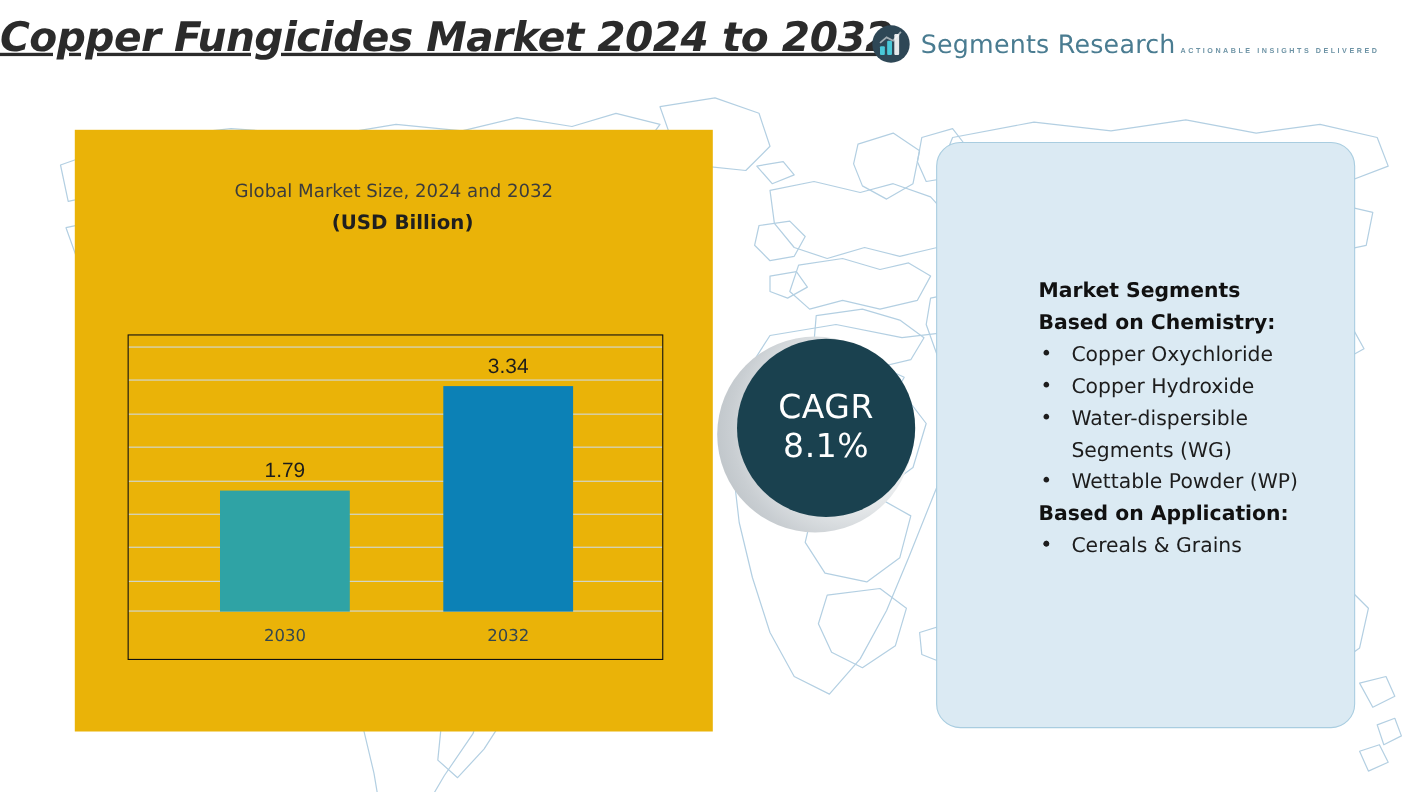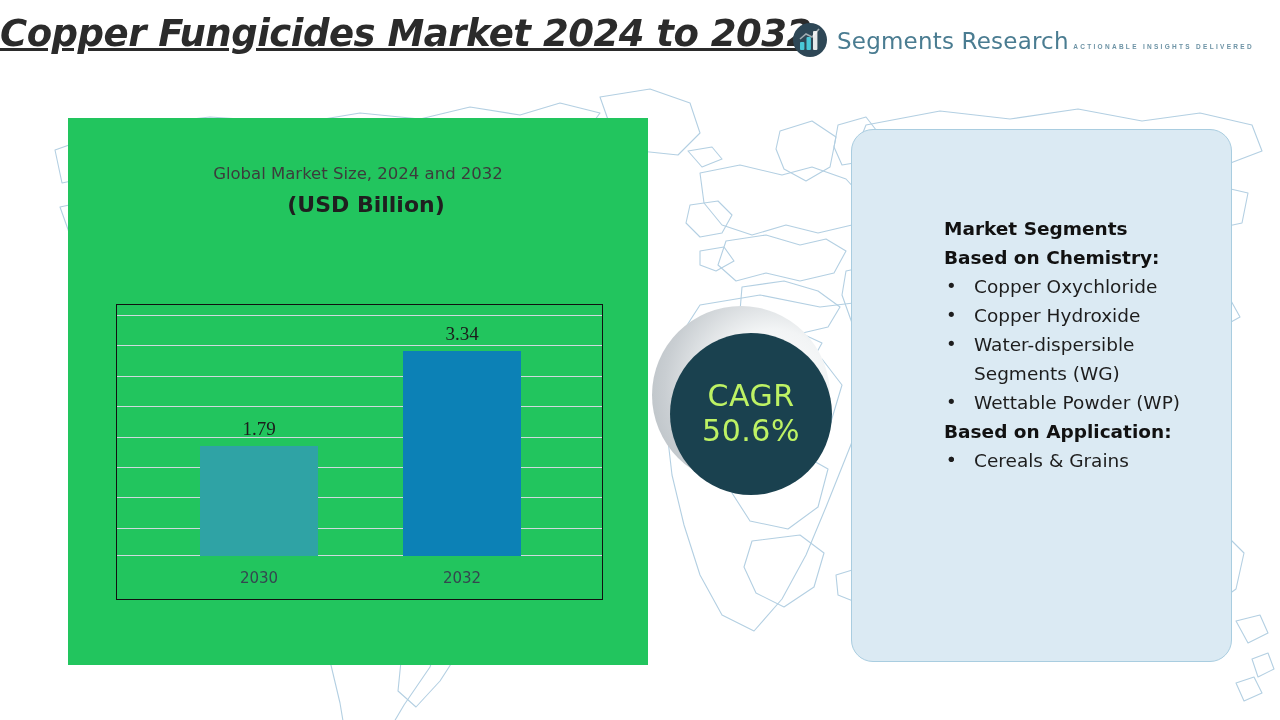--- a/index.html
+++ b/index.html
@@ -59,35 +59,35 @@
     font-weight:bold;
     margin-top:3px;
     white-space:nowrap;
   }
 
   
   .left-panel {
     position:absolute;
     left:68px; top:118px;
     width:580px; height:547px;
-    background:#22c55e;
+    background:#eab308;
   }
   .chart-heading {
     position:absolute; left:0; top:46px; width:100%;
     text-align:center;
     font-family:"DejaVu Sans", sans-serif;
     font-size:16.5px;
     color:#3c3c3c;
     white-space:nowrap;
   }
   .chart-subheading {
     position:absolute; left:0; top:74px; width:100%;
     text-align:center;
     font-family:"DejaVu Sans", sans-serif;
-    font-size:22px;
+    font-size:18px;
     font-weight:bold;
     color:#1f1f1f;
     padding-left:16px;
   }
 
   
   .chart-box {
     position:absolute;
     left:48px; top:186px;
     width:487px; height:296px;
@@ -104,21 +104,21 @@
     position:absolute;
     left:0; right:0; top:0; bottom:43px;
   }
   .bar {
     position:absolute; bottom:0;
   }
   .bar-label {
     position:absolute;
     width:100%;
     text-align:center;
-    font-family:Liberation Serif, serif;
+    font-family:Liberation Sans, sans-serif;
     font-size:19px;
     color:#1c1c1c;
     white-space:nowrap;
   }
   .cat-label {
     position:absolute;
     bottom:12px;
     text-align:center;
     font-family:"DejaVu Sans", sans-serif;
     font-size:15px;
@@ -132,41 +132,41 @@
   
   .cagr-halo {
     position:absolute;
     left:652px; top:306px;
     width:178px; height:178px;
     border-radius:50%;
     background:radial-gradient(circle at 68% 46%, #ffffff 0%, #f2f4f5 38%, #c9ced2 70%, #aeb6bb 100%);
   }
   .cagr-circle {
     position:absolute;
-    left:670px; top:333px;
+    left:670px; top:308px;
     width:162px; height:162px;
     border-radius:50%;
     background:#1a414f;
     display:flex; flex-direction:column;
     align-items:center; justify-content:center;
-    color:#bef264;
+    color:#ffffff;
     font-family:"DejaVu Sans", sans-serif;
   }
   .cagr-word { font-size:30px; letter-spacing:.5px; line-height:1.08; }
   .cagr-value { font-size:30px; letter-spacing:.5px; line-height:1.18; }
 
   
   .right-panel {
     position:absolute;
     left:851px; top:129px;
     width:381px; height:533px;
     background:#dbeaf3;
     border:1px solid #a9cde0;
     border-radius:22px;
-    padding:84px 0 0 92px;
+    padding:120px 0 0 92px;
   }
   .seg-heading {
     font-family:"DejaVu Sans", sans-serif;
     font-size:18.5px;
     font-weight:bold;
     color:#111;
     line-height:1.57;
     white-space:nowrap;
   }
   .seg-item {
@@ -316,21 +316,21 @@
         <div class="bar-label" style="left: 266px; width: 158px; bottom: 211px;">3.34</div>
       </div>
   <div class="cat-label" style="left: 63px; width: 158px;">2030</div>
       <div class="cat-label" style="left: 266px; width: 158px;">2032</div>
     </div>
 </div>
 
 <div class="cagr-halo"></div>
 <div class="cagr-circle">
   <span class="cagr-word">CAGR</span>
-  <span class="cagr-value">50.6%</span>
+  <span class="cagr-value">8.1%</span>
 </div>
 
 <div class="right-panel">
   <div class="seg-heading">Market Segments</div>
   <div id="segments-groups">
       <div class="seg-heading">Based on Chemistry:</div>
       <div class="seg-item"><span class="dot">•</span><span>Copper Oxychloride</span></div>
       <div class="seg-item"><span class="dot">•</span><span>Copper Hydroxide</span></div>
       <div class="seg-item"><span class="dot">•</span><span>Water-dispersible Segments (WG)</span></div>
       <div class="seg-item"><span class="dot">•</span><span>Wettable Powder (WP)</span></div>

